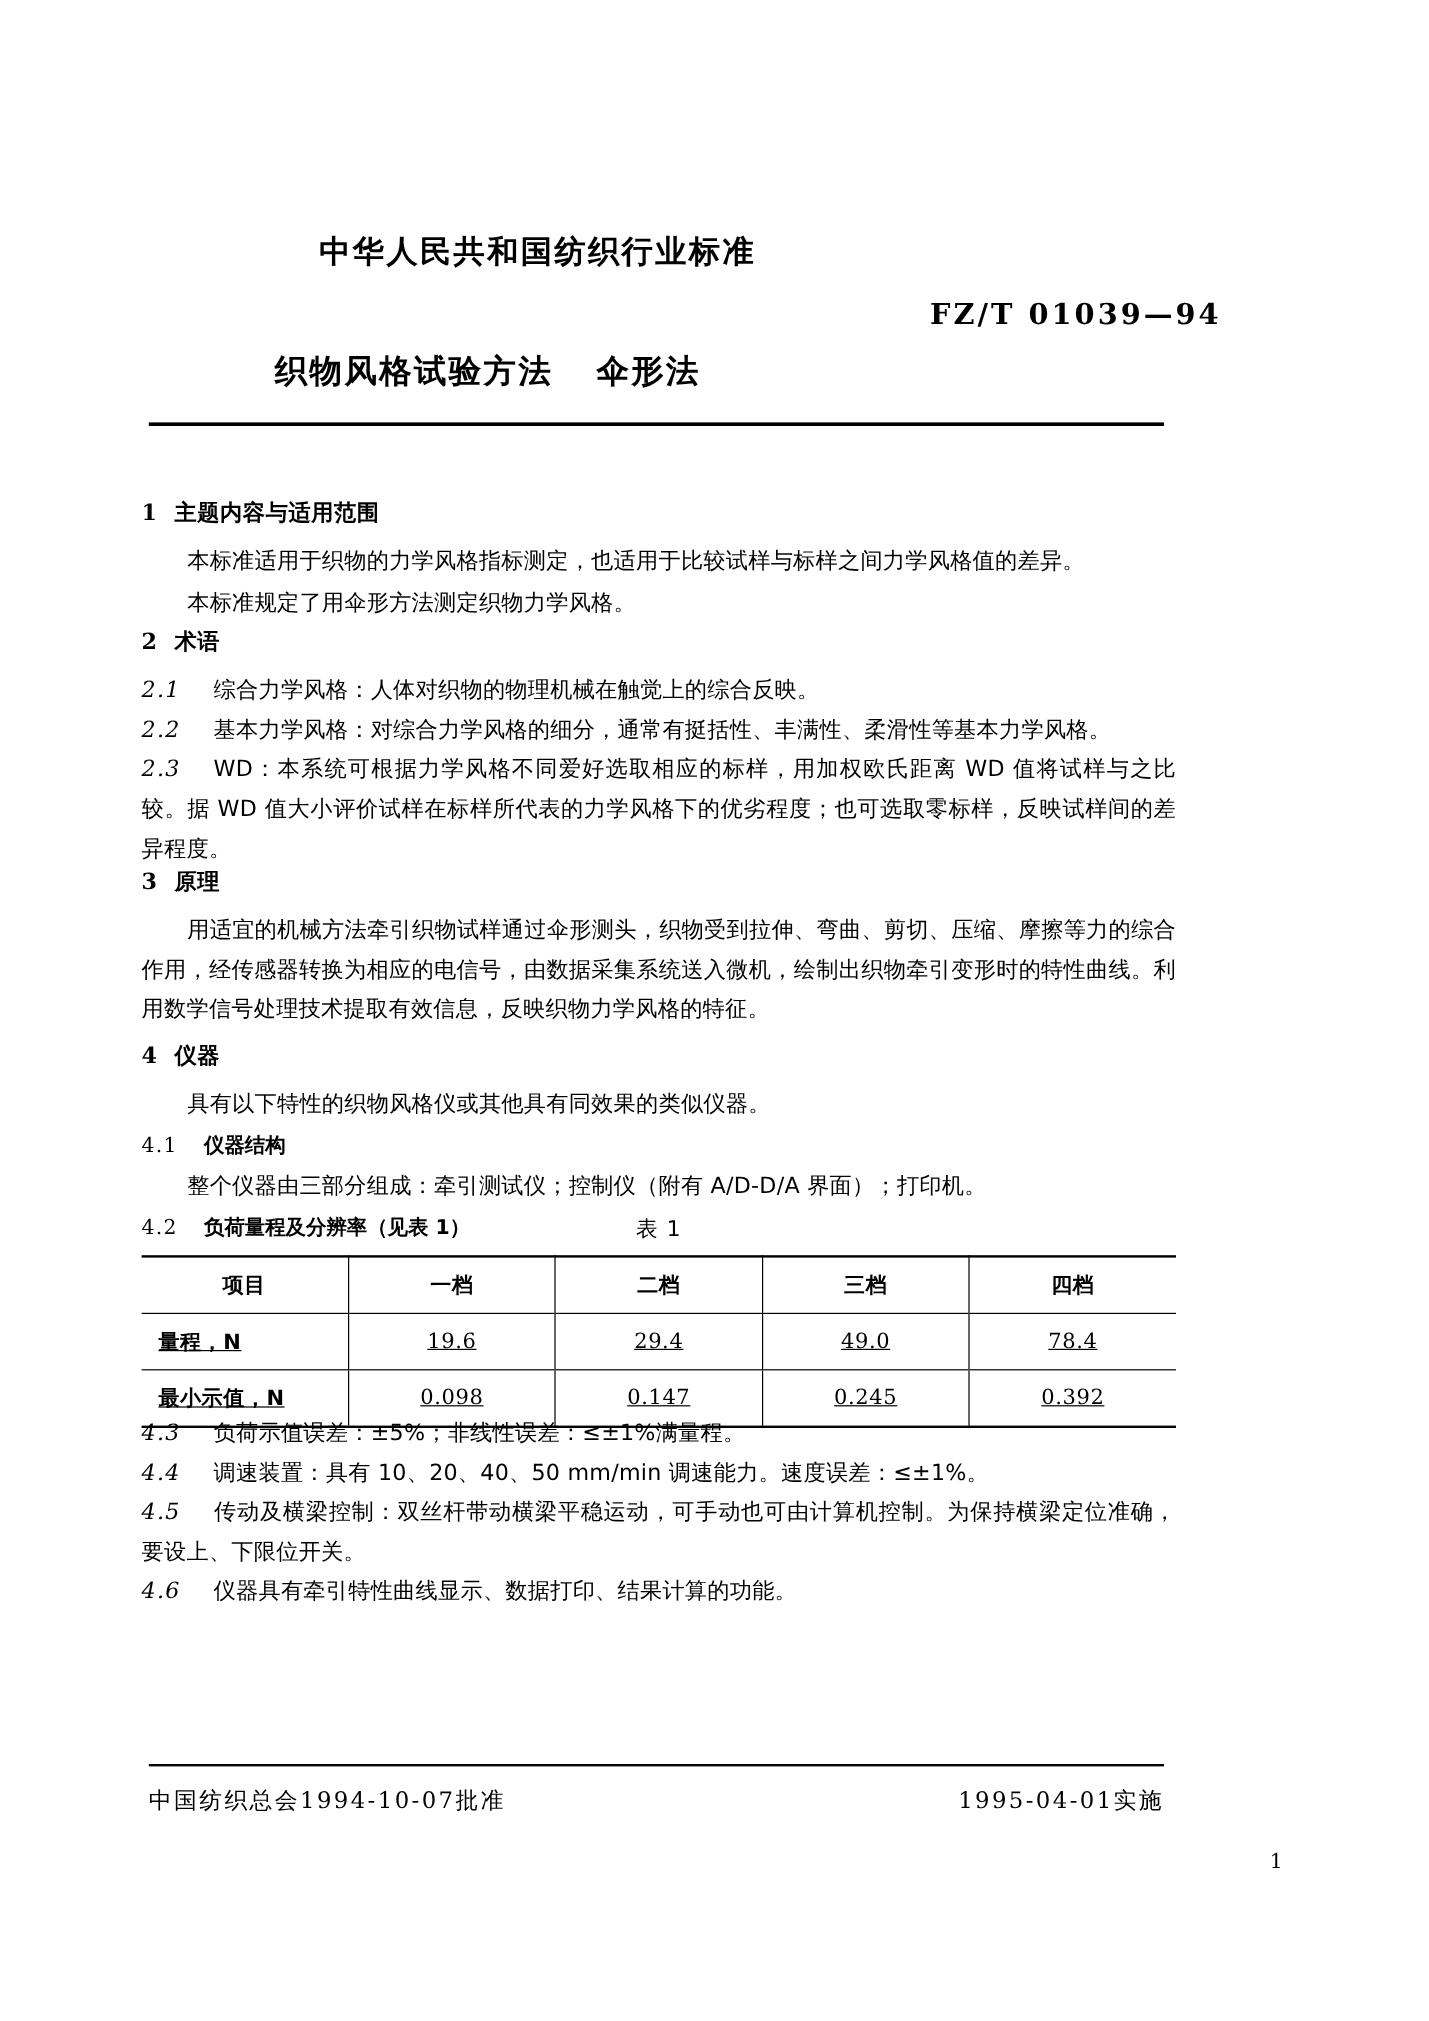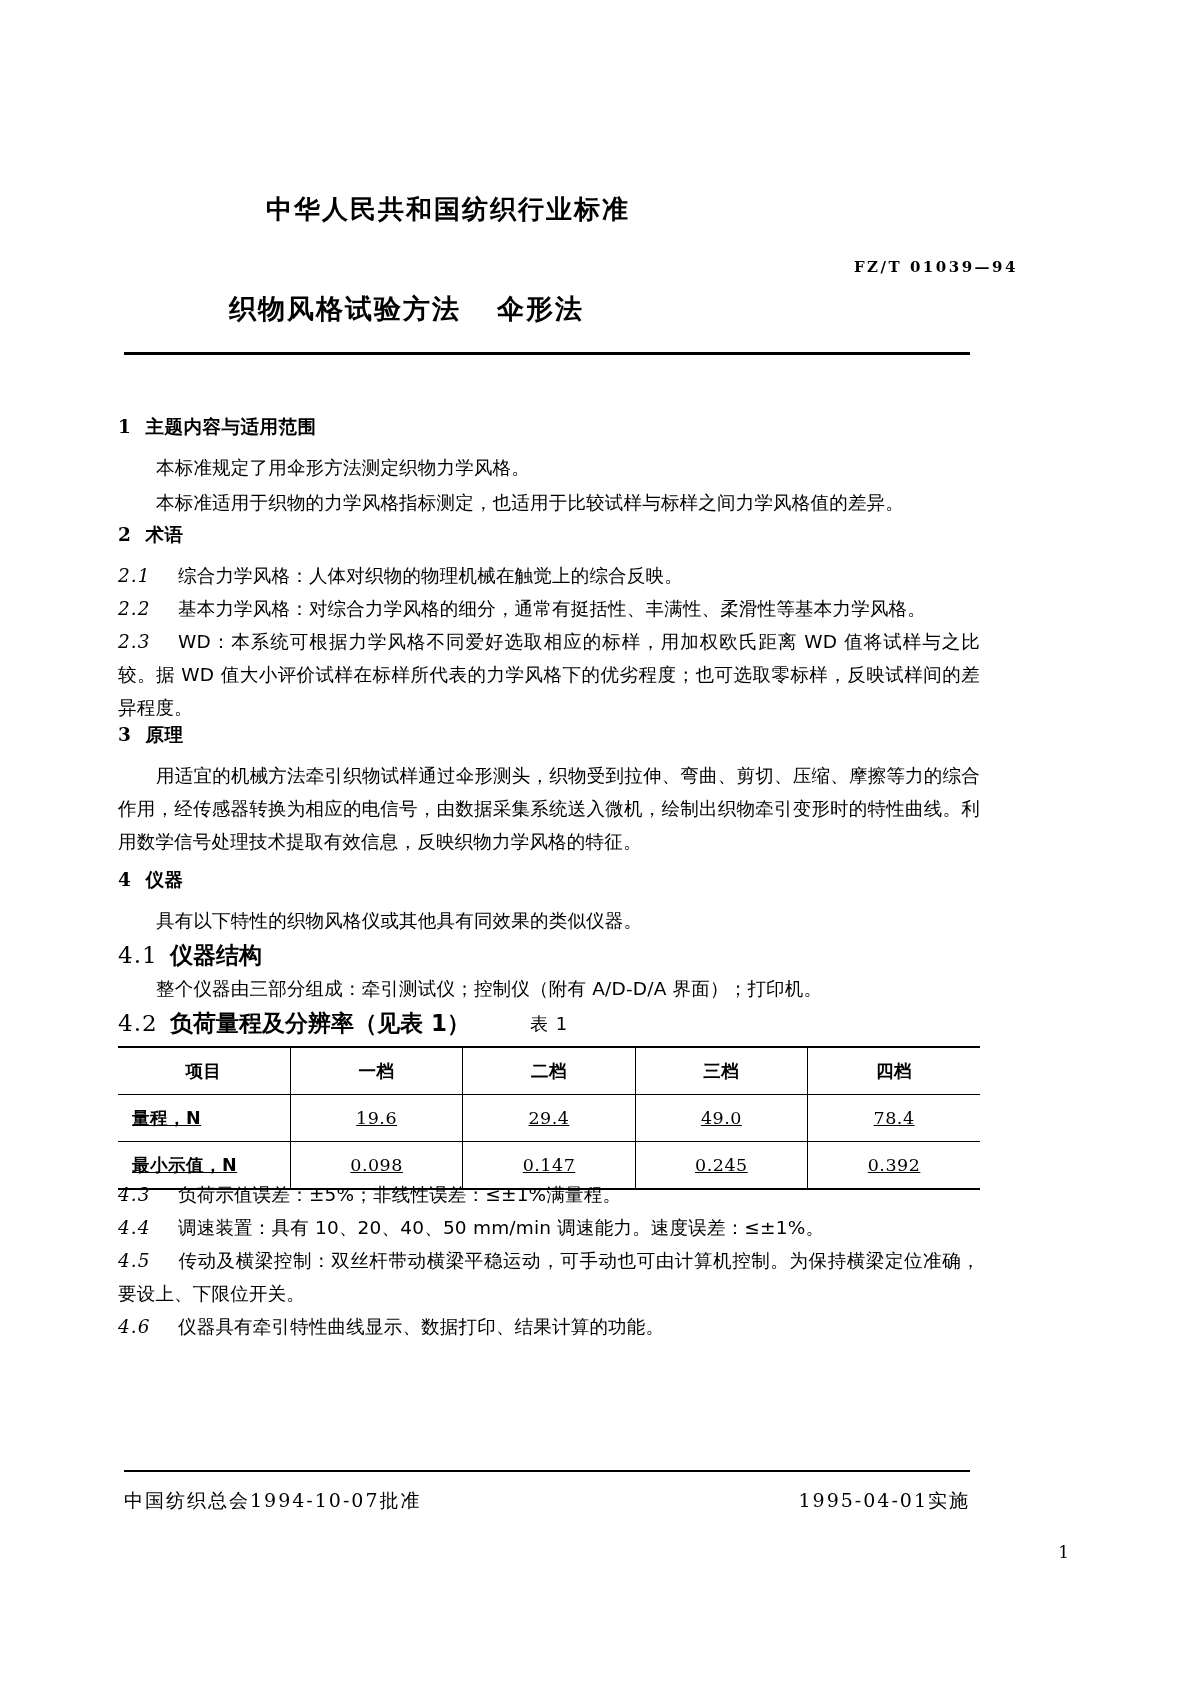--- a/index.html
+++ b/index.html
@@ -33,24 +33,24 @@
   .org-title {
     font-size: 26px;
     font-weight: bold;
     letter-spacing: 2px;
     margin-left: 126px;
     white-space: nowrap;
   }
   .std-no {
     position: absolute;
     right: -18px;
-    top: 66px;
+    top: 55px;
     font-family: "DejaVu Serif", "Liberation Serif", serif;
     font-weight: bold;
-    font-size: 15px;
+    font-size: 24px;
     letter-spacing: 2.5px;
     white-space: nowrap;
   }
   .doc-title {
     margin-top: 64px;
     margin-left: 89px;
     font-size: 27px;
     font-weight: bold;
     letter-spacing: 2px;
     white-space: nowrap;
@@ -92,21 +92,21 @@
     letter-spacing: 0.2px;
     margin: 0;
   }
   .item .lbl {
     display: inline-block;
     min-width: 52px;
     letter-spacing: 1px;
   }
   .item .lbl.pad { margin-right: 8px; font-style: italic; }
   .sub-h {
-    font-size: 23px;
+    font-size: 17px;
     line-height: 33px;
     font-weight: bold;
     margin: 0;
   }
   .sub-h .lbl {
     display: inline-block;
     min-width: 52px;
     font-weight: normal;
     letter-spacing: 1px;
   }
@@ -196,22 +196,22 @@
     <div class="doc-title">
       <span>织物风格试验方法</span><span class="sub">伞形法</span>
     </div>
   </div>
   <div class="rule-top"></div>
 
   <div class="block-1">
     <div class="sec-h">
       <span class="num lat">1</span><span>主题内容与适用范围</span>
     </div>
+    <p class="para indent">本标准适用于织物的力学风格指标测定，也适用于比较试样与标样之间力学风格值的差异。</p>
     <p class="para indent">本标准规定了用伞形方法测定织物力学风格。</p>
-    <p class="para indent">本标准适用于织物的力学风格指标测定，也适用于比较试样与标样之间力学风格值的差异。</p>
   </div>
 
   <div class="block-2">
     <div class="sec-h">
       <span class="num lat">2</span><span>术语</span>
     </div>
     <p class="item">
       <span class="lbl lat pad">2.1</span><span>综合力学风格：人体对织物的物理机械在触觉上的综合反映。</span>
     </p>
     <p class="item">

